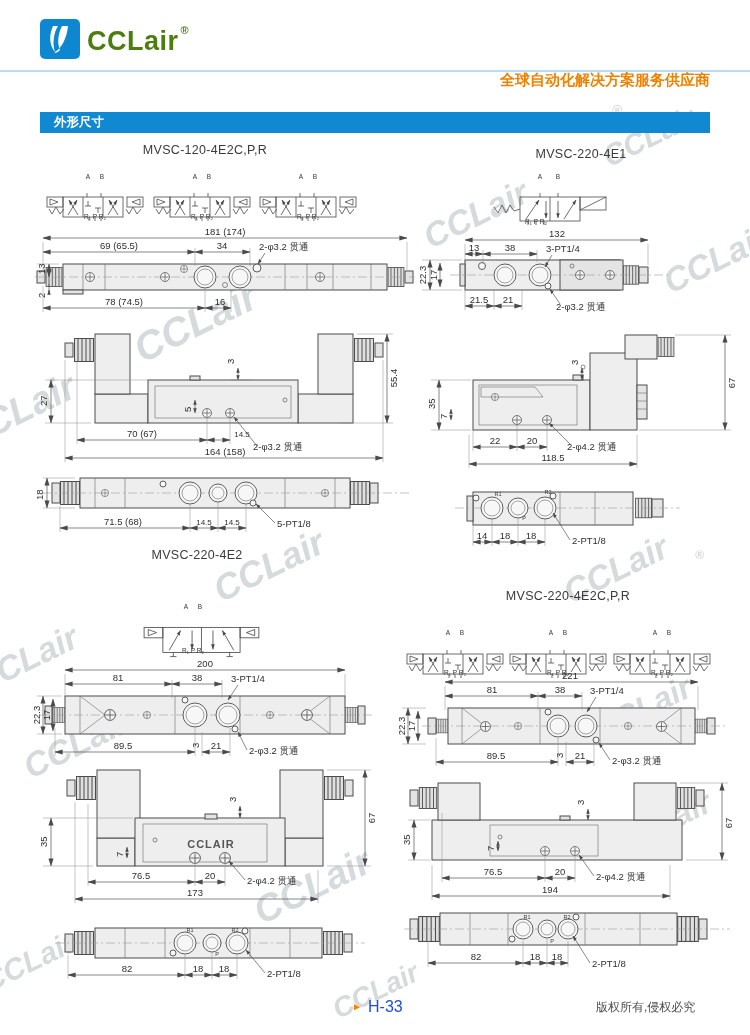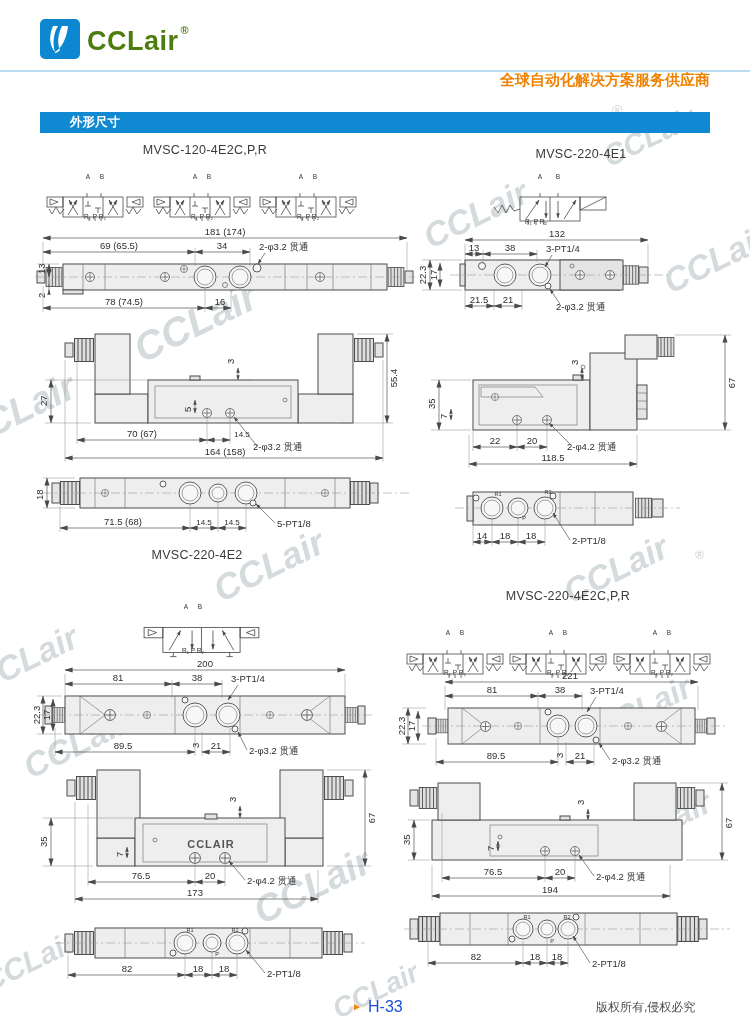--- a/index.html
+++ b/index.html
@@ -5,21 +5,21 @@
   html,body{margin:0;padding:0;background:#fff;}
   .page{position:relative;width:750px;height:1035px;background:#fff;overflow:hidden;
         font-family:"Liberation Sans",sans-serif;}
   
   .logo-box{position:absolute;left:40px;top:19px;width:40px;height:40px;background:#0e87d1;border-radius:5px;}
   .brand{position:absolute;left:87px;top:26px;font-size:27px;font-weight:bold;color:#4d7c0f;letter-spacing:0.5px;}
   .brand sup{font-size:11px;position:relative;top:-6px;left:2px;}
   .tagline{position:absolute;right:40px;top:39px;font-size:15px;font-weight:bold;color:#f08200;margin-top:32px;}
   .hdr-line{position:absolute;left:0;top:70px;width:750px;height:2px;background:#b9dcf2;}
   .sec-bar{position:absolute;left:40px;top:112px;width:670px;height:21px;background:#1189d2;}
-  .sec-bar span{display:block;padding-left:30px;line-height:21px;font-size:12.5px;font-weight:bold;color:#fff;}
+  .sec-bar span{display:block;padding-left:14px;line-height:21px;font-size:12.5px;font-weight:bold;color:#fff;}
   
   .wm{position:absolute;color:#d5dadd;font-weight:bold;font-style:italic;transform:rotate(-26deg);
       white-space:nowrap;pointer-events:none;}
   
   .fig-title{position:absolute;width:210px;text-align:center;font-size:12.5px;color:#3a3a3a;letter-spacing:0.3px;}
   
   svg{position:absolute;overflow:visible;}
   .body{fill:#eeeeee;stroke:#4d4d4d;stroke-width:1;}
   .b2{fill:#e4e4e4;stroke:#4d4d4d;stroke-width:1;}
   .inr{fill:none;stroke:#6a6a6a;stroke-width:0.6;}

